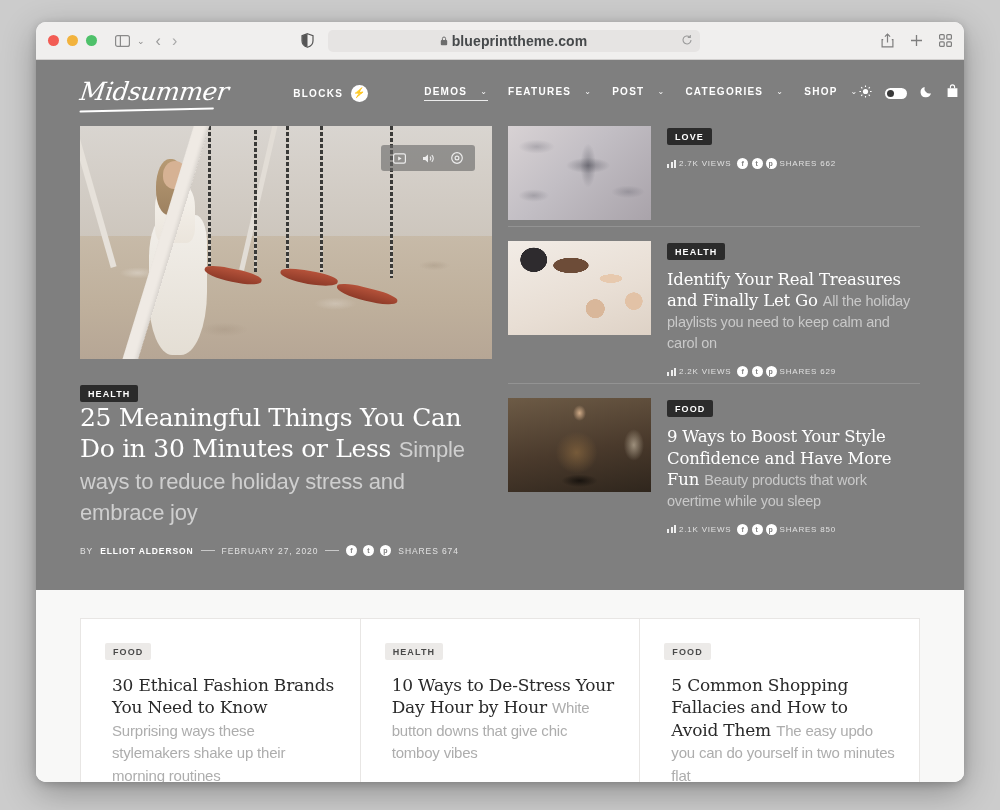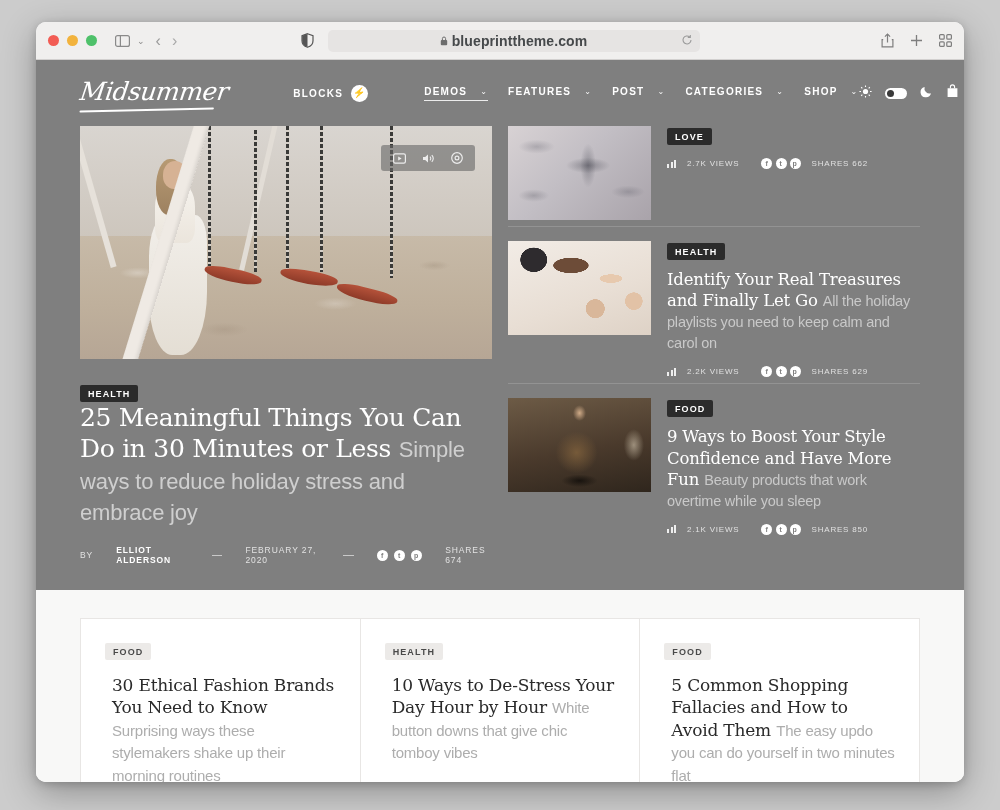--- a/index.html
+++ b/index.html
@@ -216,21 +216,21 @@
     font-family: "DejaVu Serif", serif;
     font-weight: normal;
     color: #ffffff;
     font-size: 25px;
     line-height: 1.25;
     margin-top: 0;
     letter-spacing: -0.3px;
   }
   .headline .sub { color: #cfcfcf; font-family: "Liberation Sans", sans-serif; font-size: 22px; letter-spacing: -0.2px; }
   .meta {
-    display: flex; align-items: center; gap: 23px;
+    display: flex; align-items: center; gap: 7px;
     margin-top: 18px;
     font-size: 8.5px; letter-spacing: 0.9px;
     color: #e2e2e2;
   }
   .meta .strong { font-weight: bold; color: #fff; }
   .meta .dash { width: 14px; height: 1px; background: #c9c9c9; display:inline-block; }
   .meta .socials { display: flex; gap: 6px; align-items: center; }
   .soc { width: 11px; height: 11px; border-radius: 50%; background: #fff; color: #7f7f7f;
          display: inline-flex; align-items: center; justify-content: center; font-size: 7px; font-weight: bold; }
 
@@ -274,21 +274,21 @@
       radial-gradient(ellipse 14px 22px at 88% 50%, rgba(226,214,190,.55), transparent 72%);
   }
   .side-body { flex: 1 1 auto; min-width: 0; }
   .side-title {
     font-family: "DejaVu Serif", serif;
     color: #ffffff; font-size: 16.5px; line-height: 1.28; margin-top: 9px;
     letter-spacing: -0.2px;
   }
   .side-title .sub { color: #c9c9c9; font-family: "Liberation Sans", sans-serif; font-size: 14.5px; }
   .side-meta {
-    display: flex; align-items: center; gap: 11px; margin-top: 13px;
+    display: flex; align-items: center; gap: 3px; margin-top: 13px;
     font-size: 8px; letter-spacing: 0.8px; color: #e0e0e0;
   }
   .bars { display: inline-flex; align-items: flex-end; gap: 1.5px; height: 8px; }
   .bars i { display:block; width: 2px; background: #eee; }
   .bars i:nth-child(1){ height: 4px; }
   .bars i:nth-child(2){ height: 6px; }
   .bars i:nth-child(3){ height: 8px; }
 
   
   .cards-zone { background: #f8f8f7; padding: 28px 44px 0; }

